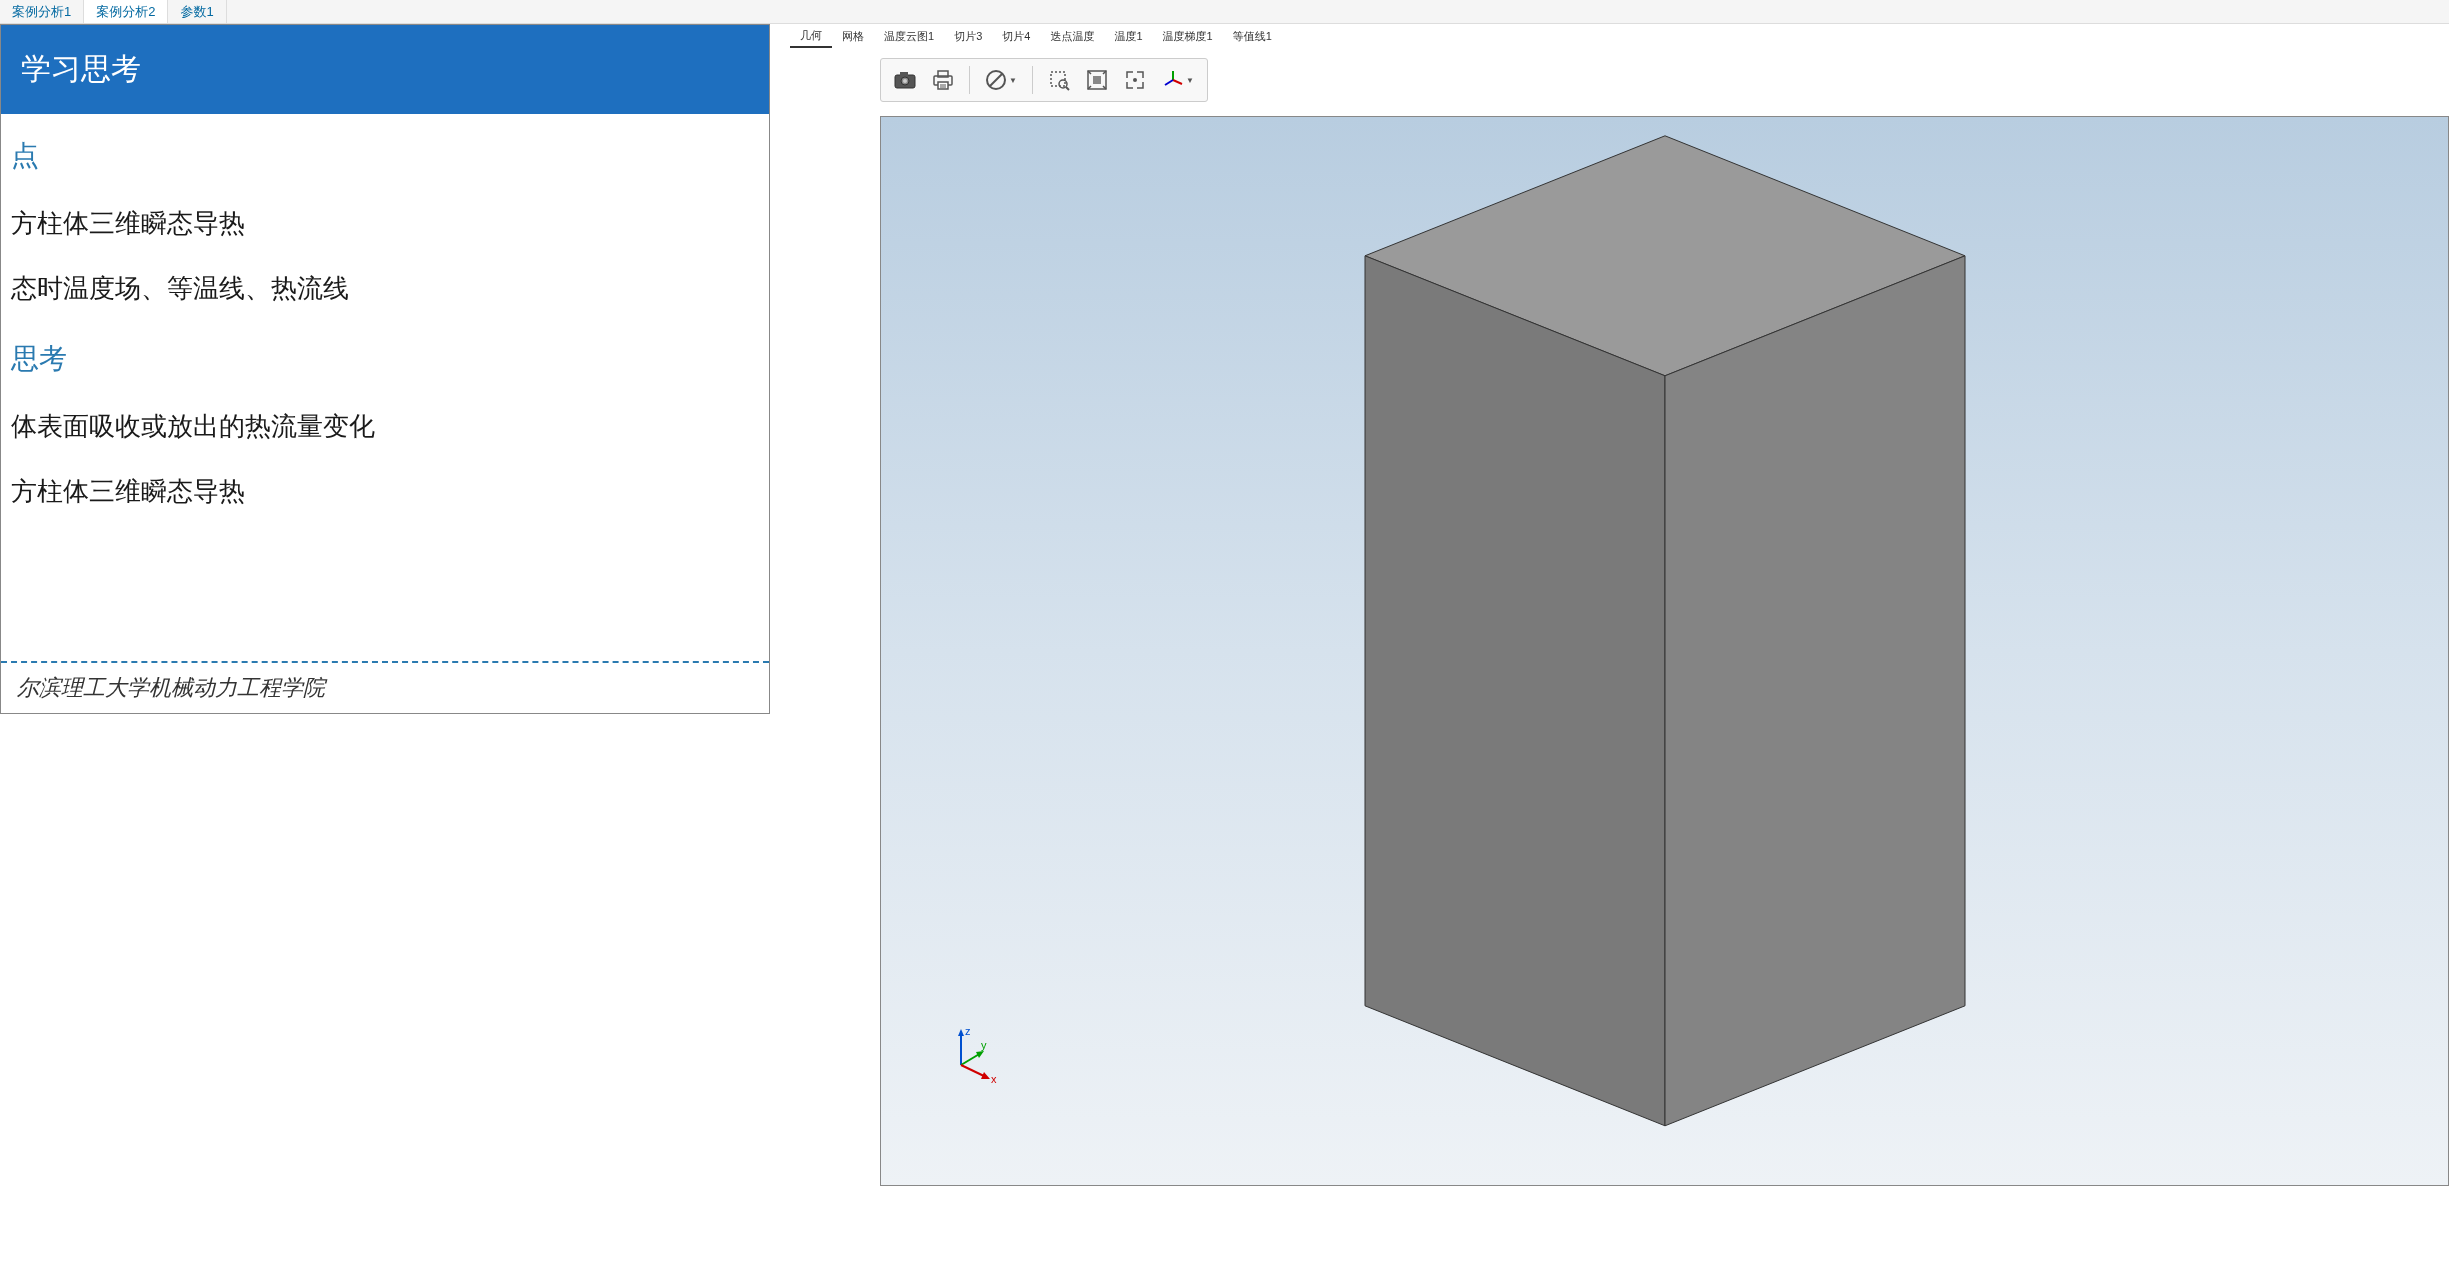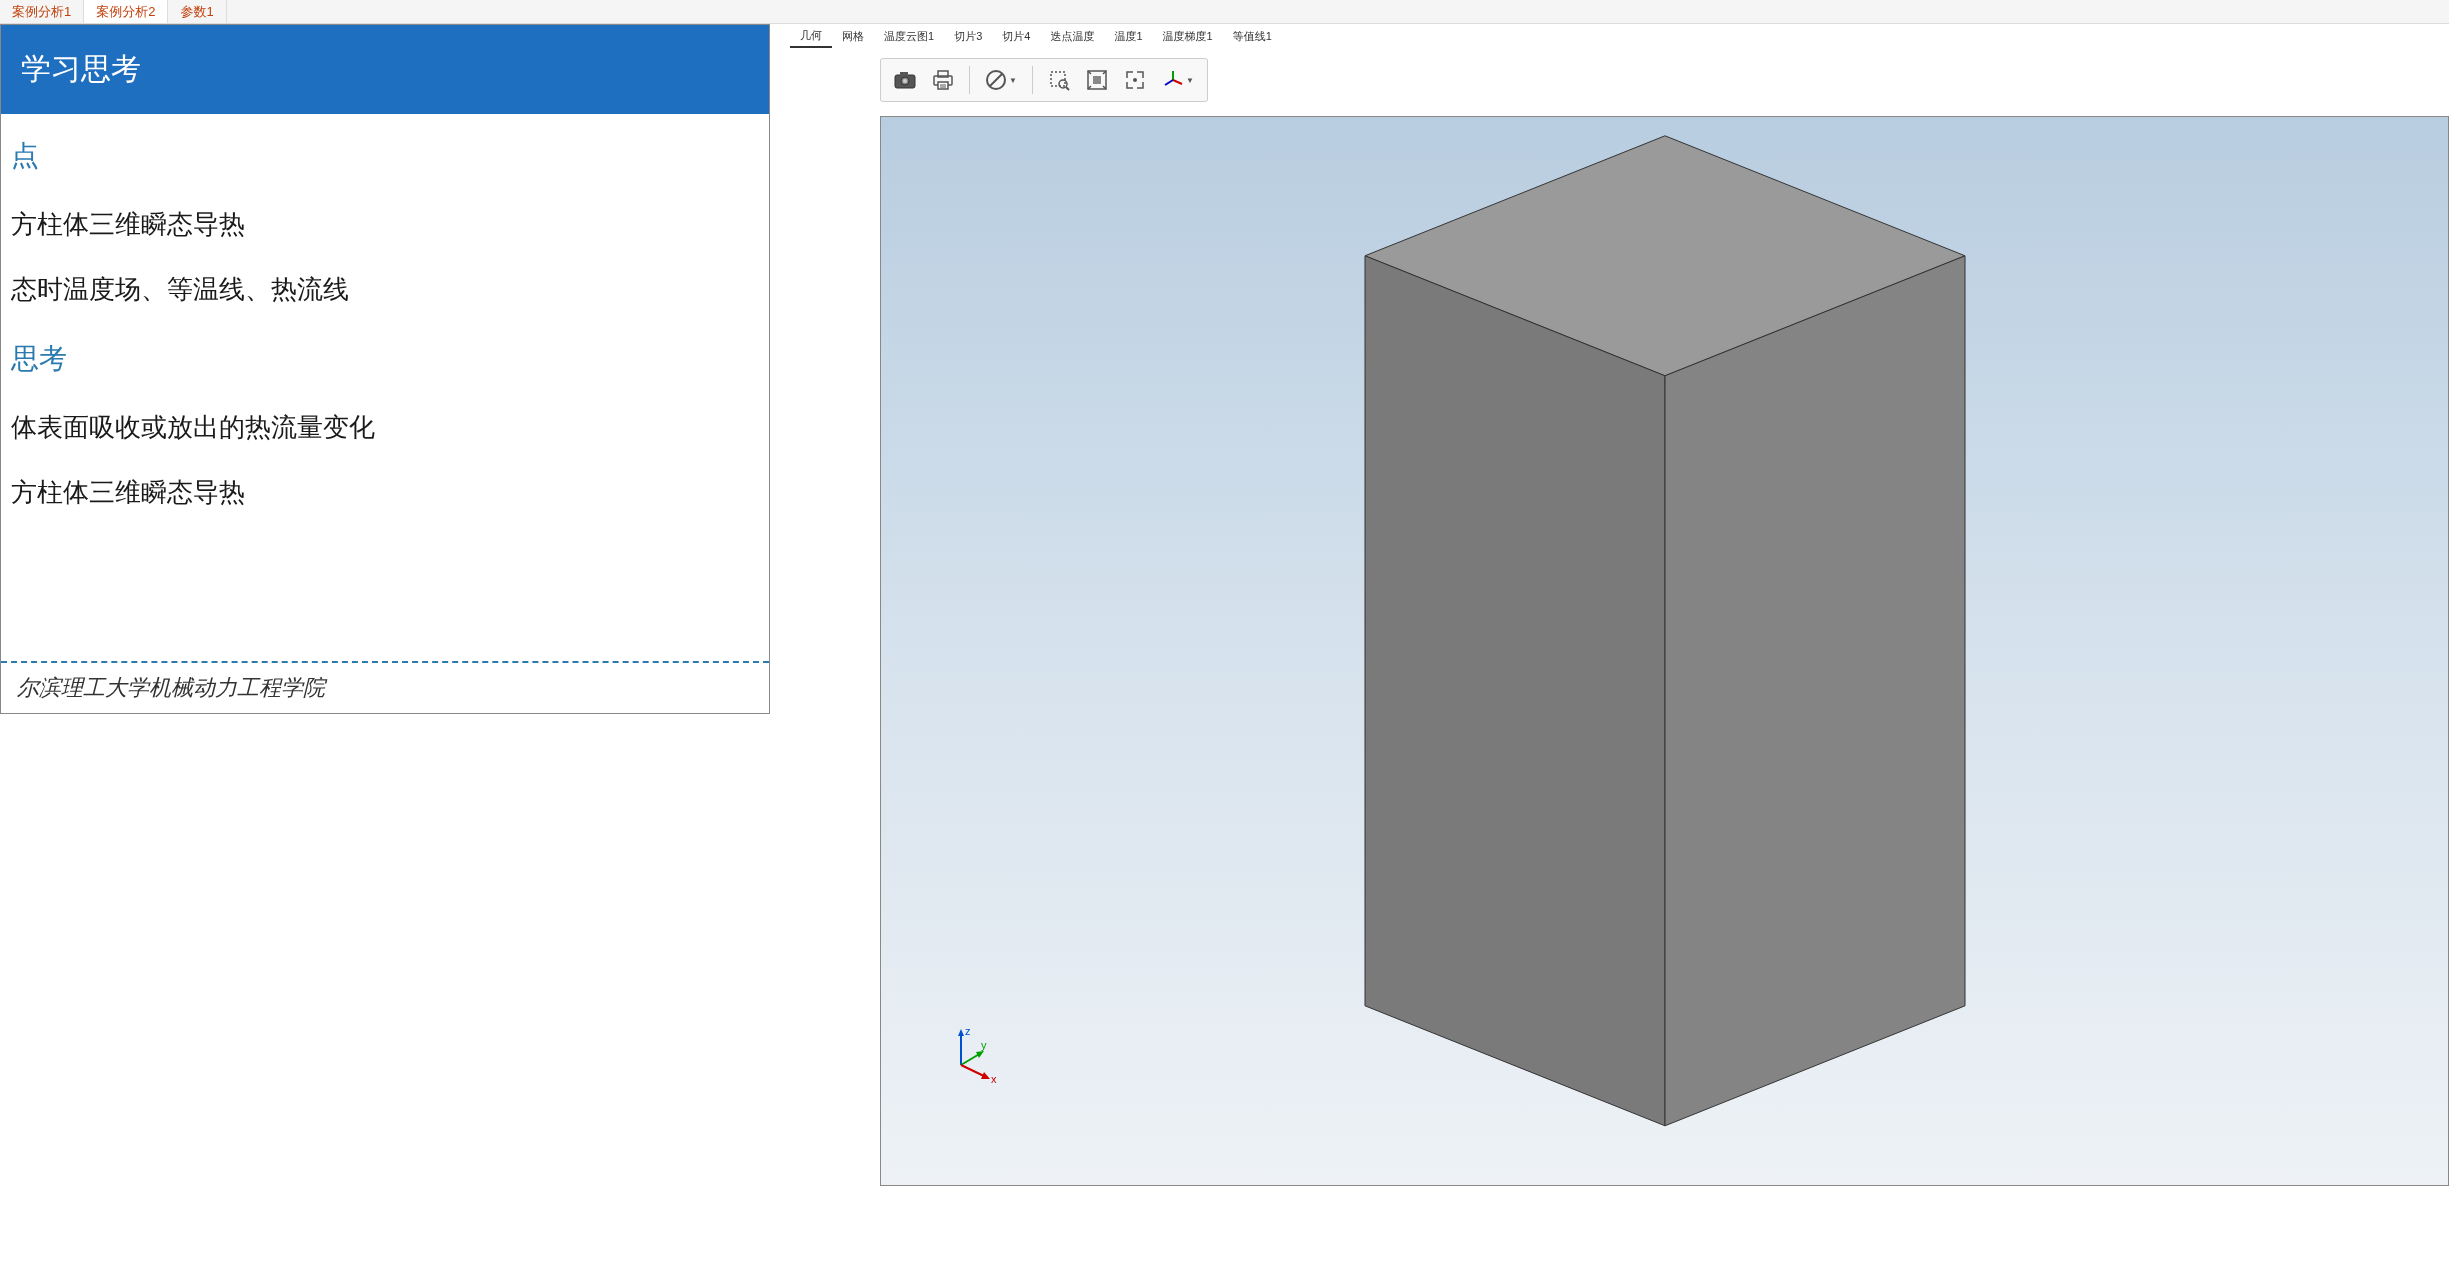--- a/index.html
+++ b/index.html
@@ -17,21 +17,21 @@
       display: flex;
       height: 24px;
       background: #f5f5f5;
       border-bottom: 1px solid #ddd;
       font-size: 13px;
     }
     .top-tab {
       padding: 3px 12px;
       border-right: 1px solid #ddd;
       cursor: pointer;
-      color: #c2410c;
+      color: #0369a1;
     }
     .top-tab.active {
       background: #ffffff;
     }
     
     
     .left-panel {
       position: absolute;
       left: 0;
       top: 24px;
@@ -55,21 +55,21 @@
       line-height: 1.6;
     }
     .section-title {
       color: #2a7ab0;
       font-size: 28px;
       margin-bottom: 15px;
       margin-top: 3px;
     }
     .section-title:first-child { margin-top: 0; margin-bottom: 20px; }
     .content-line {
-      font-family: Liberation Sans, sans-serif;
+      font-family: Liberation Serif, serif;
       font-size: 26px;
       color: #1a1a1a;
       line-height: 1.55;
       margin-top: 25px;
     }
     .panel-footer {
       position: absolute;
       bottom: 0;
       left: 0;
       right: 0;

